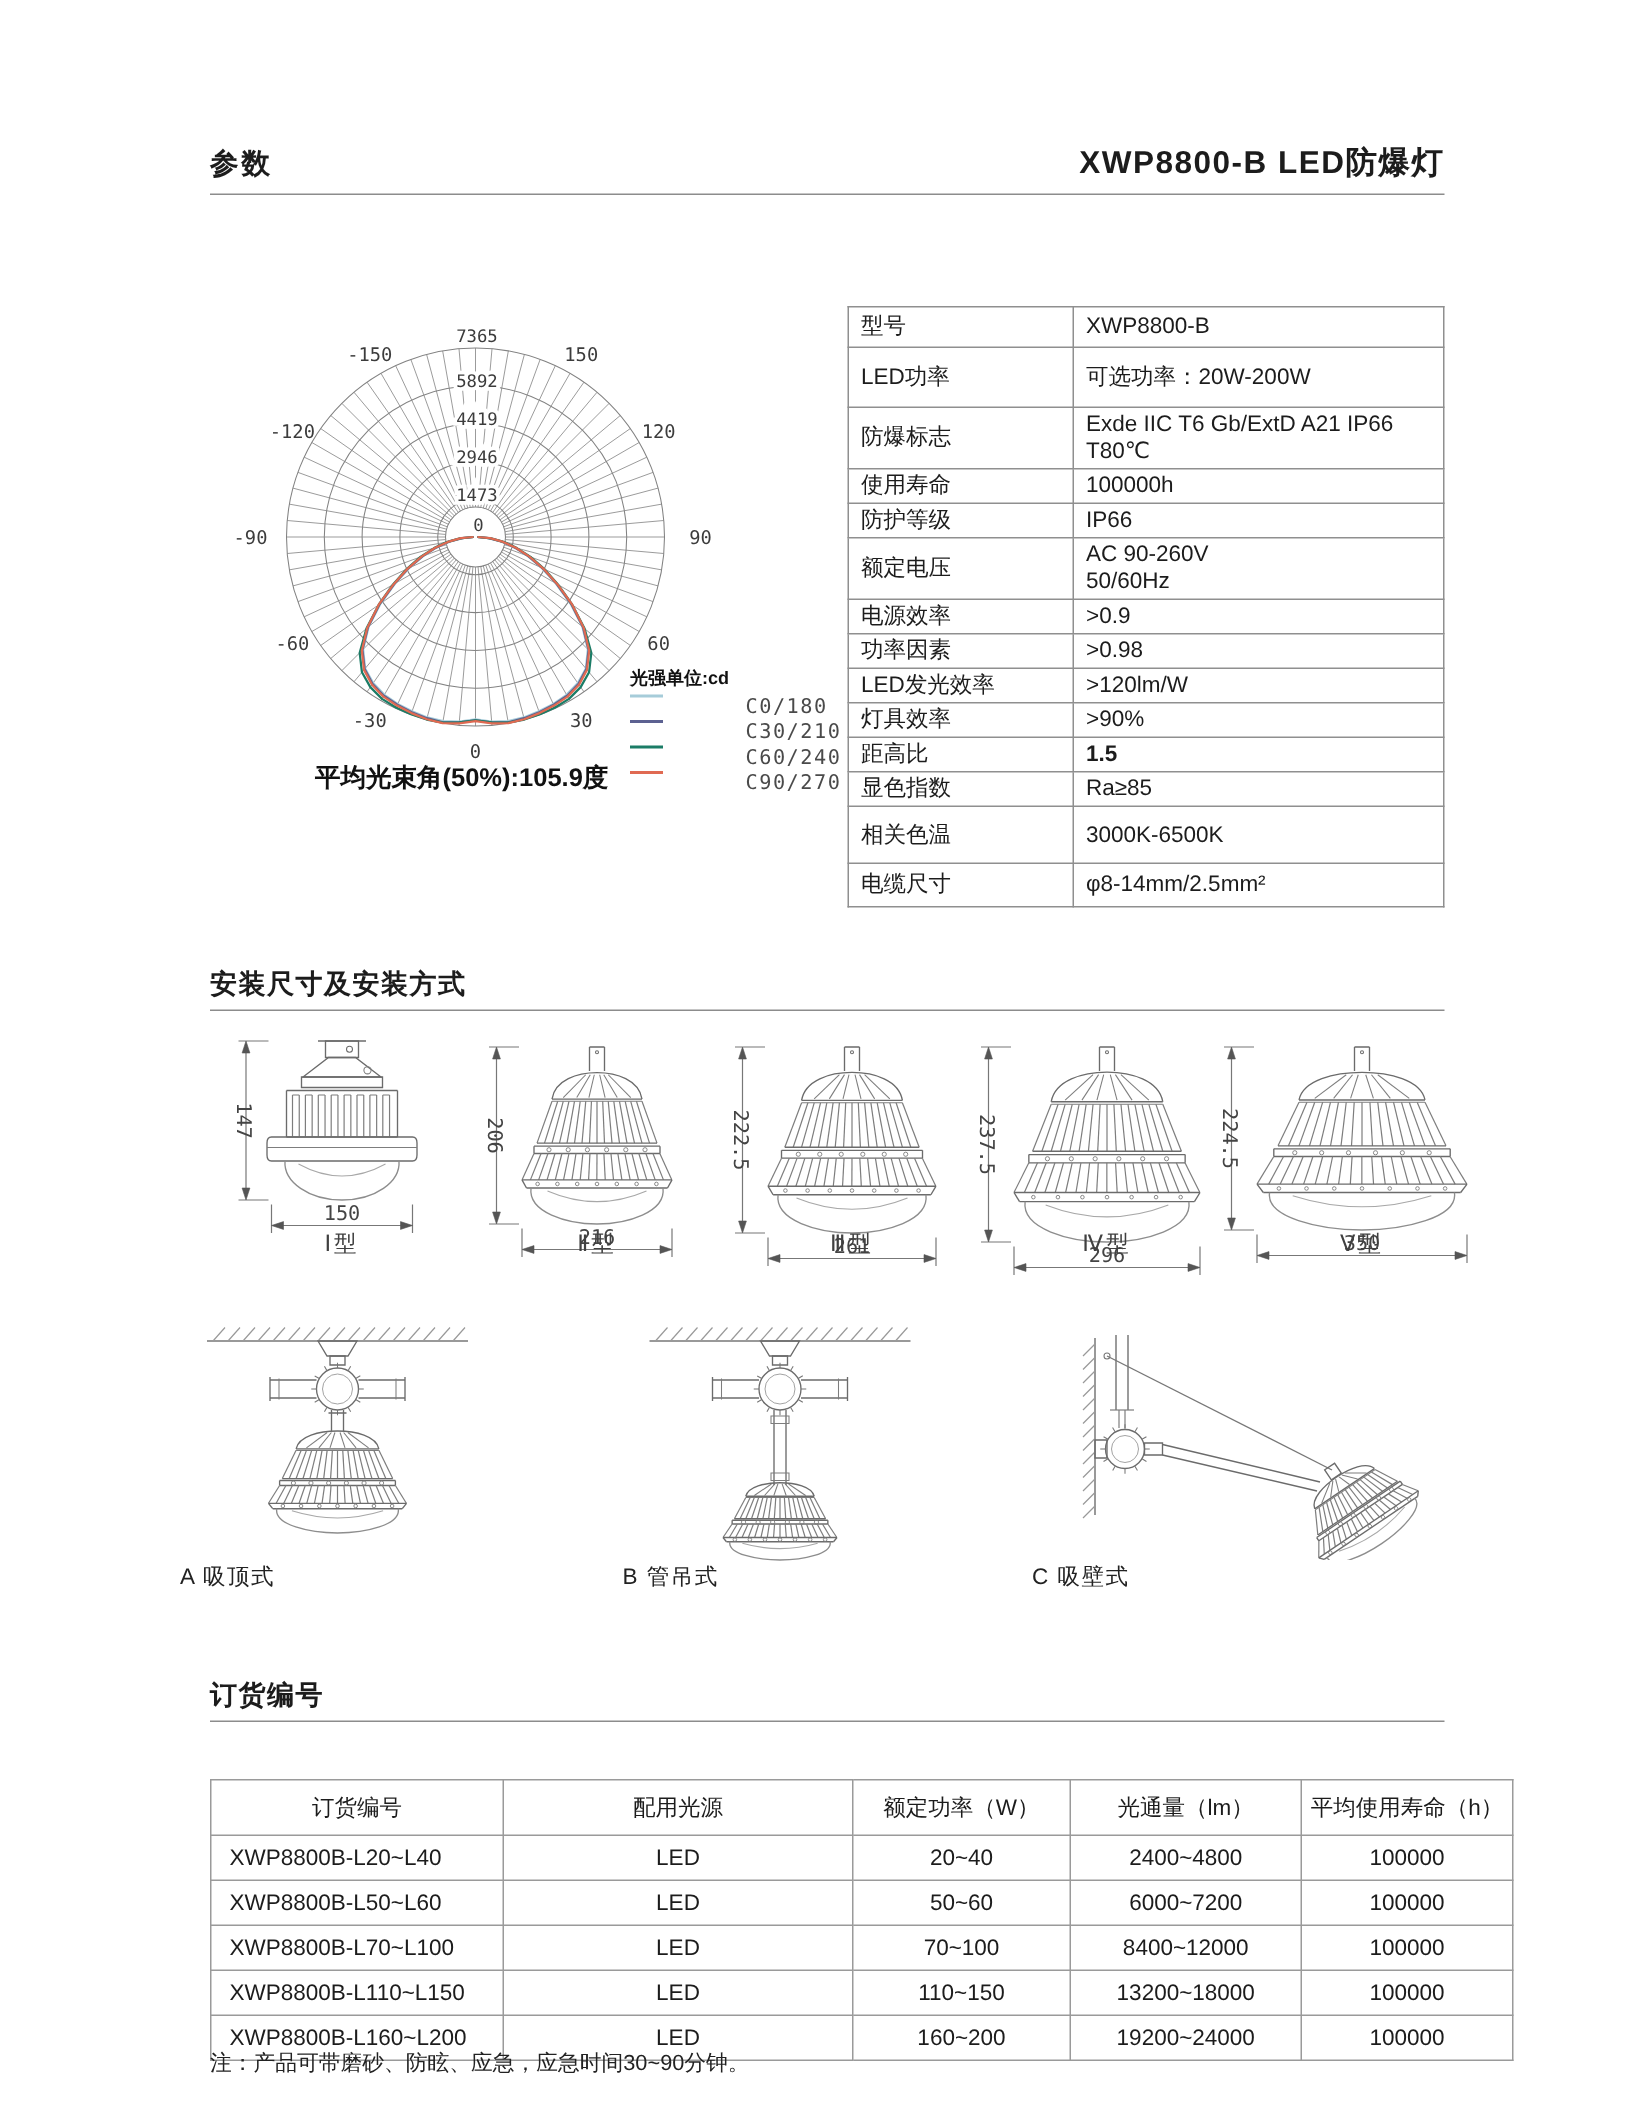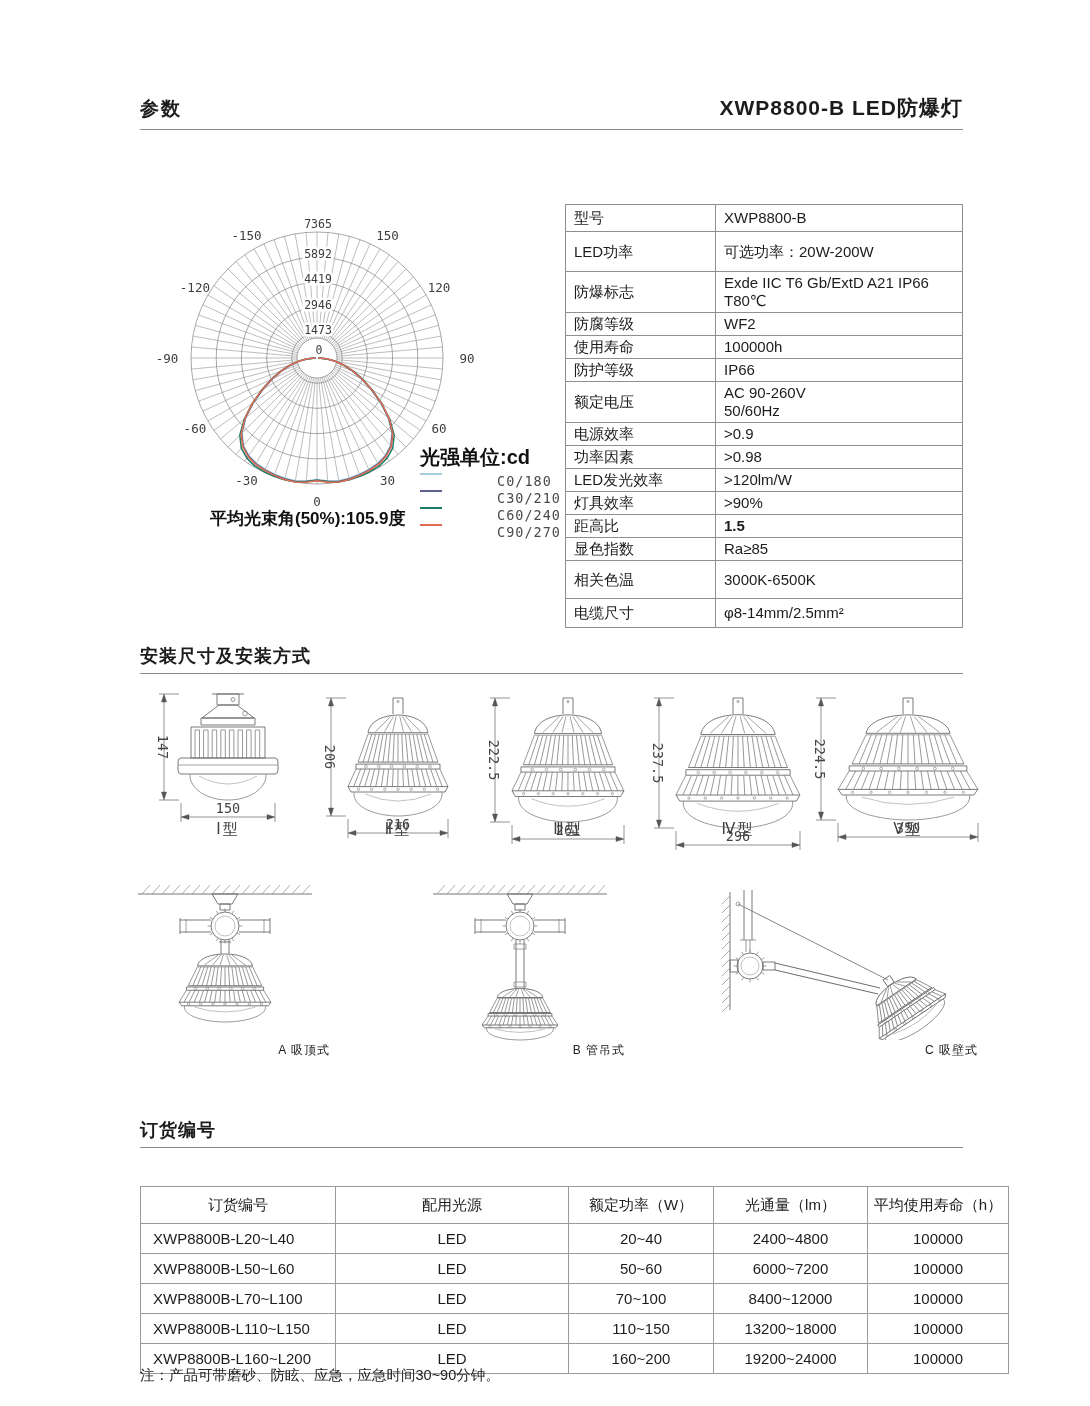--- a/index.html
+++ b/index.html
@@ -5,35 +5,35 @@
   html,body{margin:0;padding:0;background:#fff;}
   .page{position:relative;width:1090px;height:1406px;background:#fff;overflow:hidden;
         font-family:"Liberation Sans","DejaVu Sans",sans-serif;color:#1c1c1c;}
   .rule{position:absolute;height:1px;background:#8c8c8c;}
   .sec-title{position:absolute;font-size:18px;font-weight:bold;letter-spacing:1px;}
   .hdr-left{position:absolute;left:140px;top:96px;font-size:19px;font-weight:bold;letter-spacing:2px;}
   .hdr-right{position:absolute;right:127px;top:94px;font-size:21px;font-weight:bold;letter-spacing:1px;margin-left:42px;}
   
   .chart-svg{position:absolute;left:150px;top:192px;}
   .legend{position:absolute;left:420px;top:444px;width:140px;}
-  .legend-title{font-size:20px;font-weight:bold;color:#111;margin-bottom:2px;}
+  .legend-title{font-size:12px;font-weight:bold;color:#111;margin-bottom:2px;}
   .legend-item{display:flex;align-items:flex-start;height:17px;gap:48px;}
   .legend-line{display:inline-block;width:22px;height:2px;margin-right:7px;flex:none;}
   .legend-label{font-family:"DejaVu Sans Mono",monospace;font-size:13.5px;color:#4a4a4a;letter-spacing:1px;}
   .chart-caption{position:absolute;left:210px;top:507px;font-size:17px;font-weight:bold;color:#111;}
   
   .spec-wrap{position:absolute;left:565px;top:204px;width:398px;}
   table.spec{width:100%;border-collapse:collapse;table-layout:fixed;}
   table.spec td{border:1px solid #8f8f8f;font-size:15px;padding:2px 8px;vertical-align:middle;line-height:18px;}
   table.spec td.lbl{width:133px;}
   
   .lamp-fig{position:absolute;top:688px;width:190px;height:170px;}
   .lamp-label{position:absolute;top:820px;width:190px;text-align:center;font-size:15px;color:#404040;letter-spacing:2px;}
   .mount-fig{position:absolute;top:878px;}
-  .mount-label{position:absolute;top:1042px;text-align:right;font-size:12px;color:#222;letter-spacing:1px;}
+  .mount-label{position:absolute;top:1042px;text-align:left;font-size:15px;color:#222;letter-spacing:1px;}
   
   .order-wrap{position:absolute;left:140px;top:1186px;width:823px;}
   table.order{width:100%;border-collapse:collapse;table-layout:fixed;}
   table.order td,table.order th{border:1px solid #9a9a9a;font-size:15px;font-weight:normal;
       text-align:center;vertical-align:middle;padding:0 4px;}
   table.order th{height:36px;}
   table.order td{height:29px;}
   table.order td.c0{text-align:left;padding-left:12px;}
   .footnote{position:absolute;left:140px;top:1366px;font-size:14.5px;color:#222;}
 </style>
@@ -182,26 +182,20 @@
           <tr style="height:40px">
       <td class="lbl">LED功率</td>
       <td>
               <div>可选功率：20W-200W</div>
             </td>
           </tr>
           <tr style="height:23px">
       <td class="lbl">防爆标志</td>
       <td>
               <div>Exde IIC T6 Gb/ExtD A21 IP66 T80℃</div>
-            </td>
-          </tr>
-          <tr style="height:21px">
-      <td class="lbl">防腐等级</td>
-      <td>
-              <div>WF2</div>
             </td>
           </tr>
           <tr style="height:21px">
       <td class="lbl">使用寿命</td>
       <td>
               <div>100000h</div>
             </td>
           </tr>
           <tr style="height:21px">
       <td class="lbl">防护等级</td>

